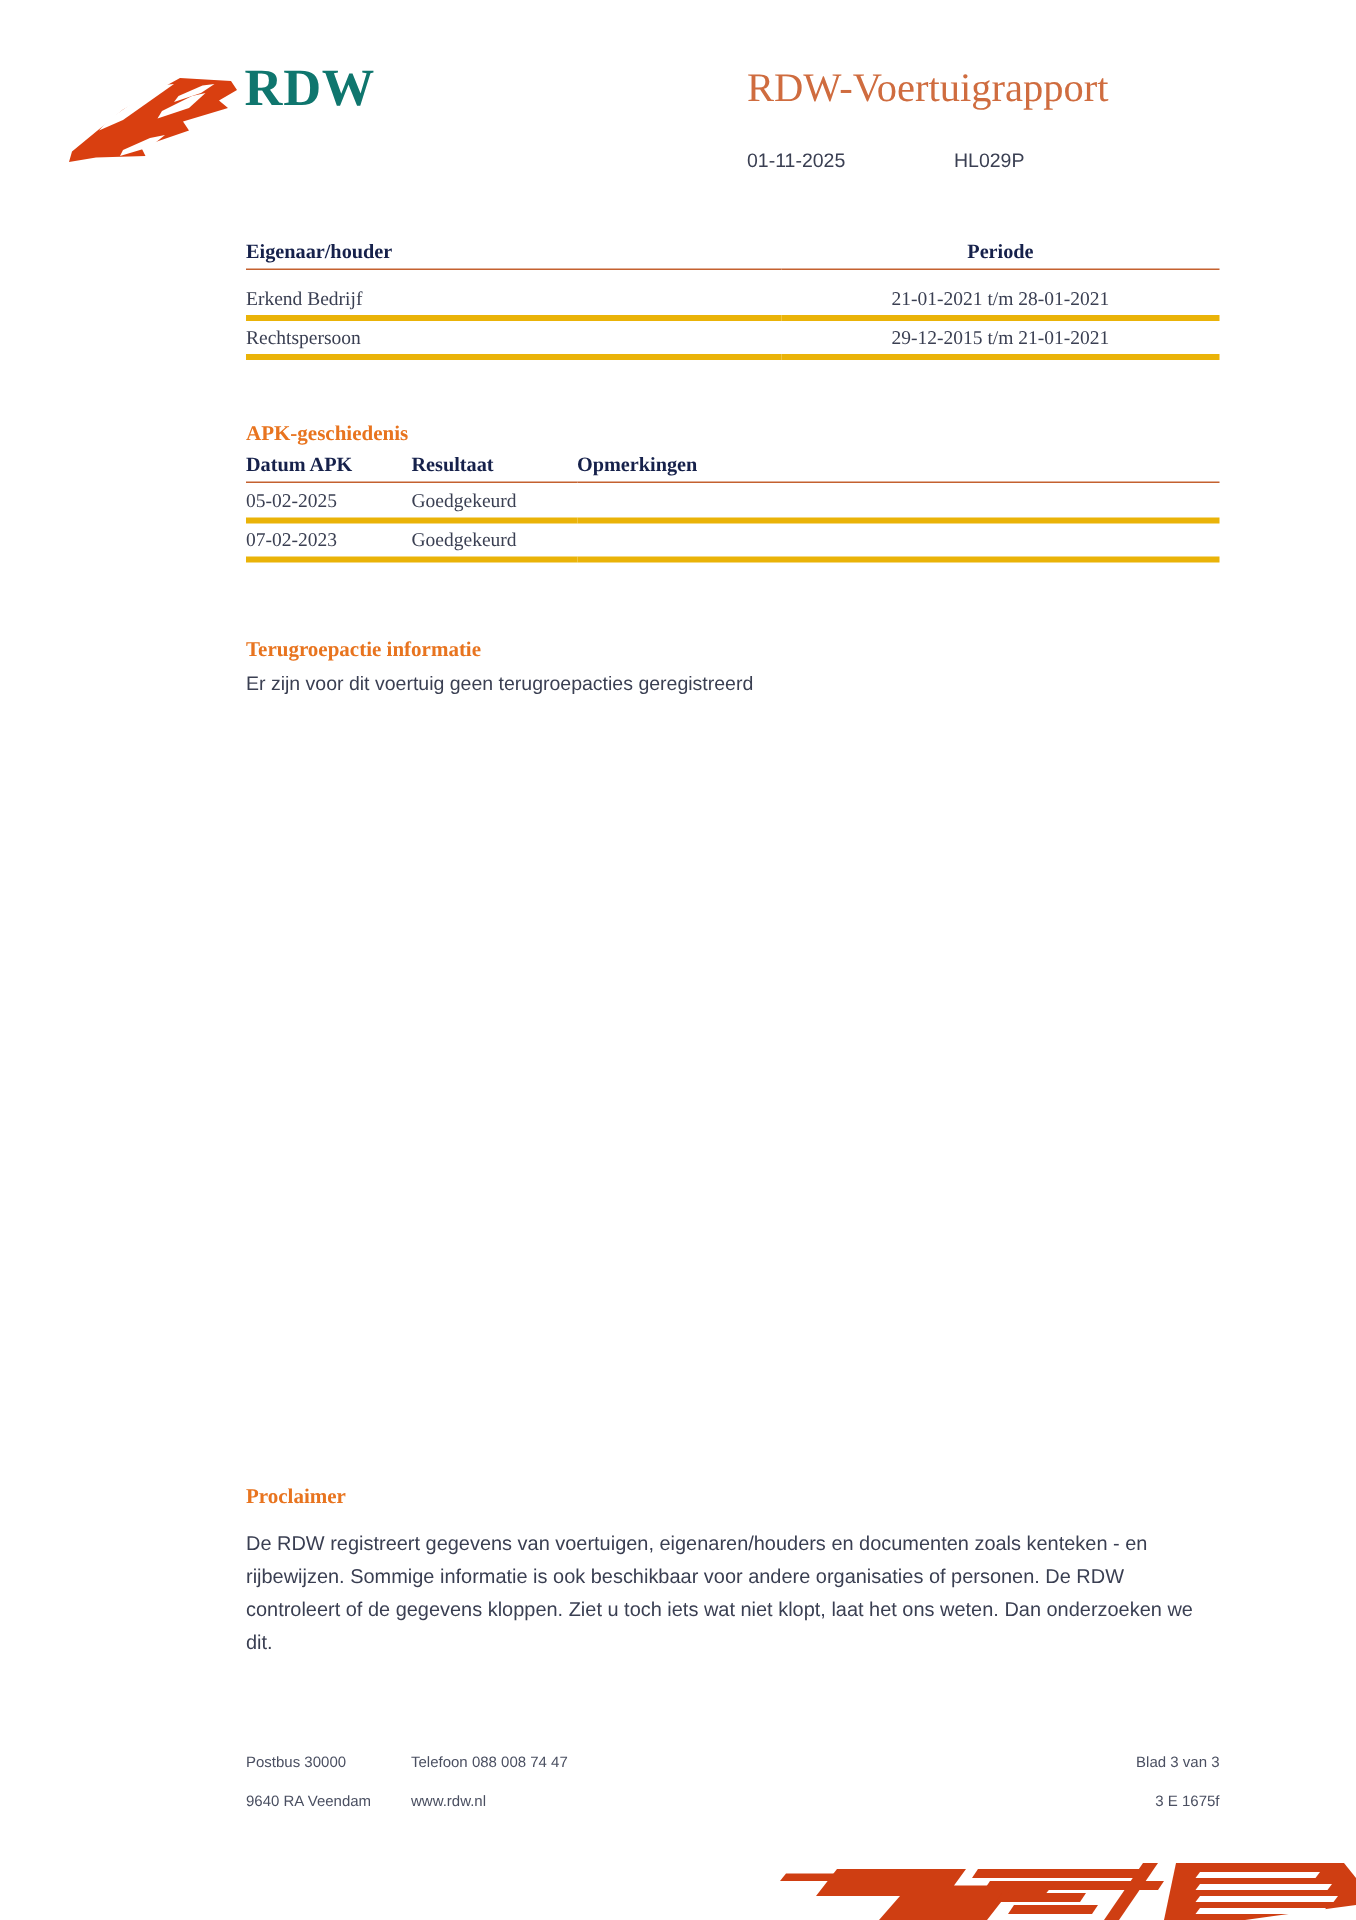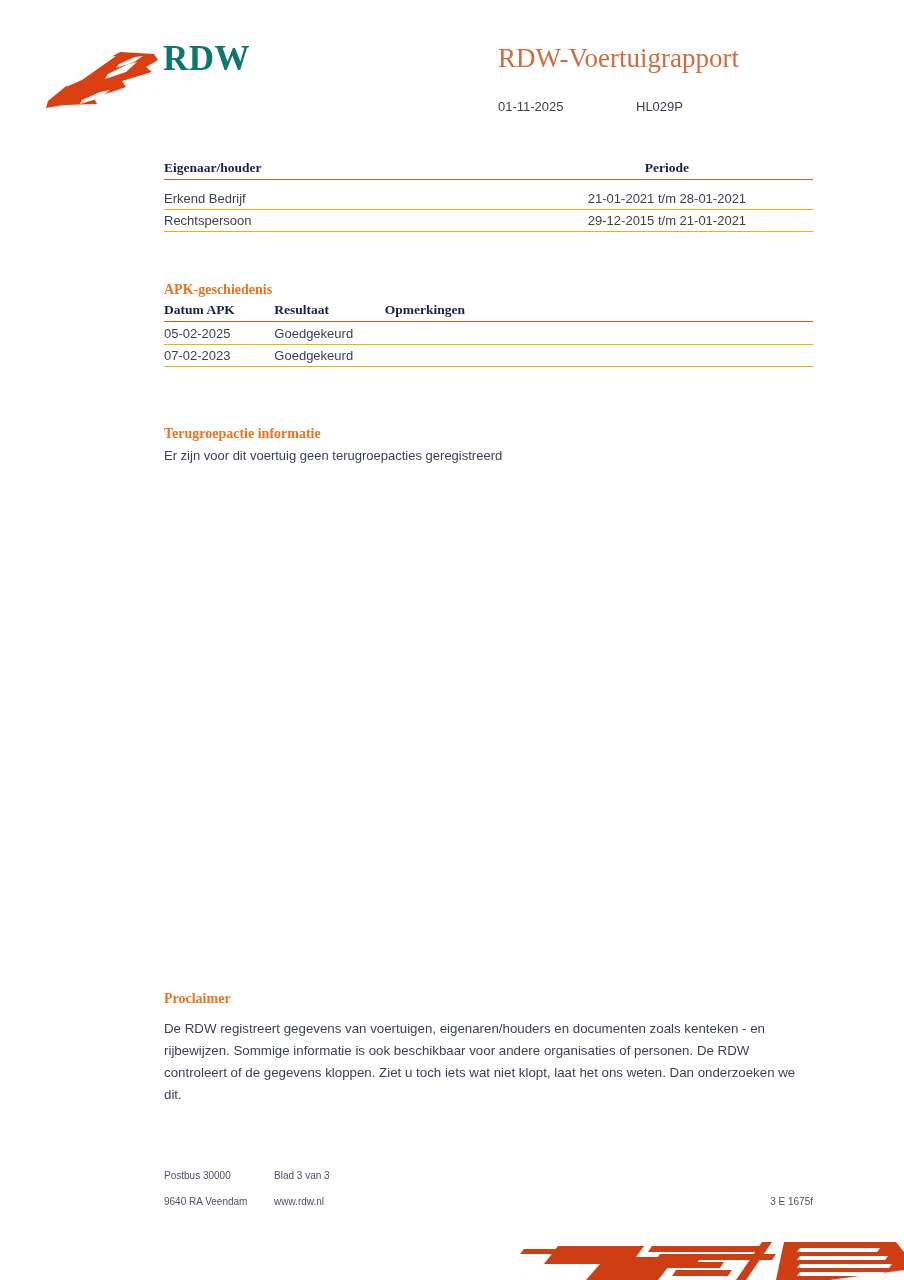--- a/index.html
+++ b/index.html
@@ -107,25 +107,25 @@
     padding: 0 0 3px 0;
     border-bottom: 1.6px solid #c4612f;
     vertical-align: bottom;
     white-space: nowrap;
   }
   table.data th.right,
   table.data td.right {
     text-align: center;
   }
   table.data td {
-    font-family: Liberation Sans, sans-serif;
+    font-family: Liberation Serif, serif;
     font-size: 13px;
     color: #3a3f52;
     padding: 3px 0 3px 0;
-    border-bottom: 1px solid #eab308;
+    border-bottom: 4px solid #eab308;
     white-space: nowrap;
   }
   table.data tbody tr:first-child td {
     padding-top: 4px;
   }
   
   table.owner tbody tr:first-child td {
     padding-top: 11px;
   }
 
@@ -270,20 +270,21 @@
   </div>
 
   <div class="block" style="top:425px;">
     <div class="section-heading">Terugroepactie informatie</div>
     <p class="note-text">Er zijn voor dit voertuig geen terugroepacties geregistreerd</p>
   </div>
 
   <div class="footer">
     <div class="footer-row">
       <div class="f-col1">Postbus 30000</div>
+      <div class="f-col2">Telefoon 088 008 74 47</div>
       <div class="f-col3">Blad 3 van 3</div>
     </div>
     <div class="footer-row">
       <div class="f-col1">9640 RA Veendam</div>
       <div class="f-col2">www.rdw.nl</div>
       <div class="f-col3">3 E 1675f</div>
     </div>
   </div>
 
   <div class="corner-graphic">

